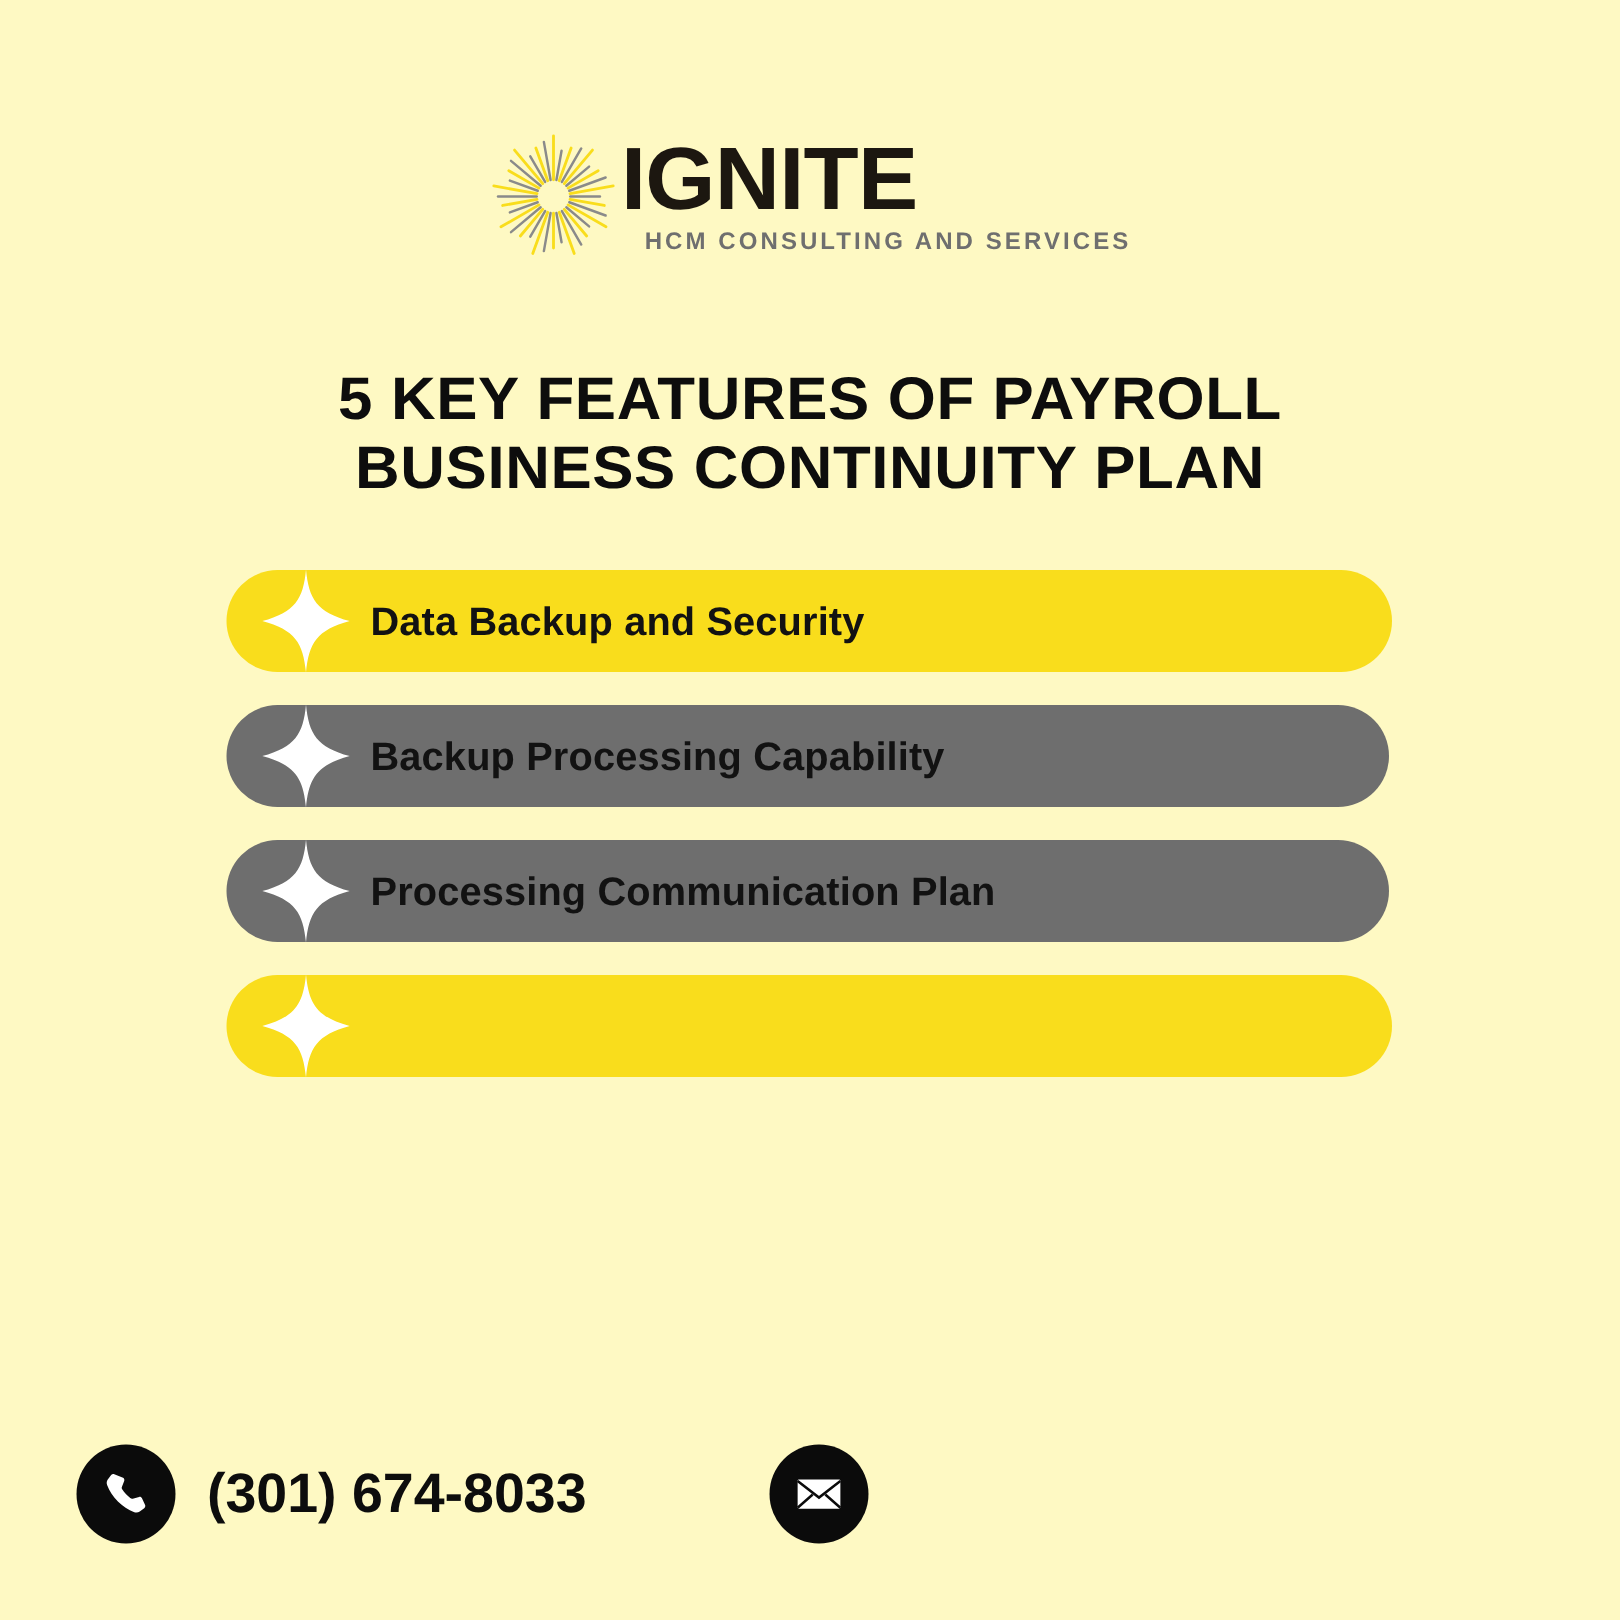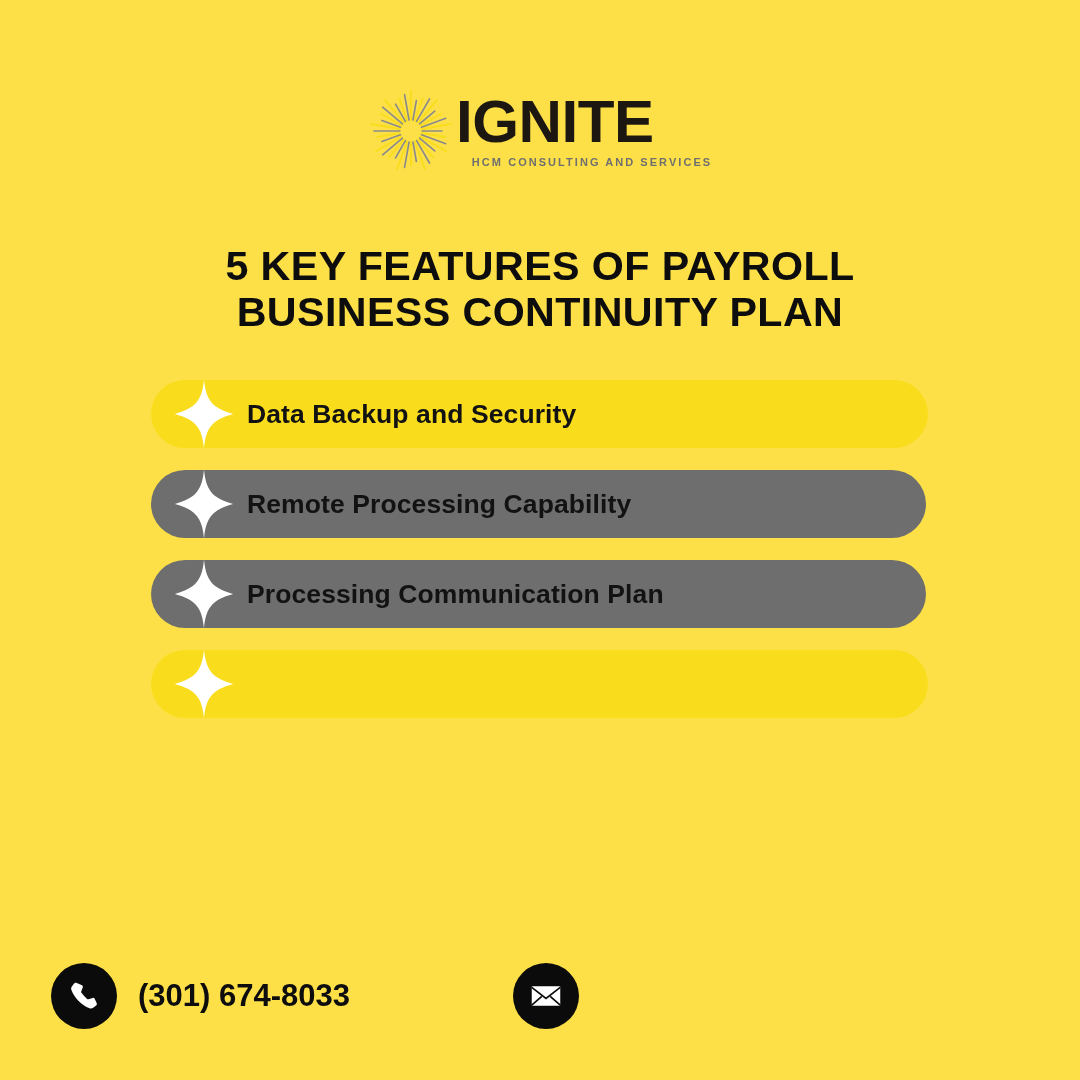--- a/index.html
+++ b/index.html
@@ -9,21 +9,21 @@
     height:1080px;
     background:#ffffff;
     font-family:"Liberation Sans", sans-serif;
     overflow:hidden;
   }
 
   .canvas {
     position:relative;
     width:1080px;
     height:1080px;
-    background:#fde047;
+    background:#fef9c3;
     text-decoration:underline;
   }
 
   
   .logo-block {
     position:absolute;
     left:0; right:0;
     top:88px;
     display:flex;
     justify-content:center;
@@ -50,21 +50,21 @@
     font-size:59px;
     letter-spacing:-0.5px;
     line-height:0.96;
     color:#1c1710;
     transform:scaleX(1.02);
     transform-origin:left center;
   }
   .tagline {
     font-family:"Liberation Sans", sans-serif;
     font-weight:bold;
-    font-size:11px;
+    font-size:16px;
     letter-spacing:2.05px;
     color:#6f6f6f;
     margin-top:5px;
     text-align:left;
     white-space:nowrap;
     padding-left:16px;
   }
 
   
   .headline {
@@ -140,21 +140,21 @@
     display:flex;
     align-items:center;
     justify-content:center;
     flex:0 0 auto;
   }
   .c-icon svg { display:block; }
 
   .c-text {
     font-family:"Liberation Sans", sans-serif;
     font-weight:bold;
-    font-size:31px;
+    font-size:37px;
     color:#0d0d0d;
     white-space:nowrap;
   }
   .contact-phone .c-text { margin-left:21px; }
   .contact-email .c-text { margin-left:28px; }
 </style>
 </head>
 <body>
 
 <div class="canvas">
@@ -221,21 +221,21 @@
           </svg>
         </div>
         <div class="pill-label">Data Backup and Security</div>
       </div>
       <div class="pill gray">
         <div class="sparkle">
           <svg viewBox="0 0 100 115">
             <path d="M50 2 C53 34 62 48 97 57.5 C62 67 53 81 50 113 C47 81 38 67 3 57.5 C38 48 47 34 50 2 Z" fill="#ffffff"></path>
           </svg>
         </div>
-        <div class="pill-label">Remote Processing Capability</div>
+        <div class="pill-label">Backup Processing Capability</div>
       </div>
       <div class="pill gray">
         <div class="sparkle">
           <svg viewBox="0 0 100 115">
             <path d="M50 2 C53 34 62 48 97 57.5 C62 67 53 81 50 113 C47 81 38 67 3 57.5 C38 48 47 34 50 2 Z" fill="#ffffff"></path>
           </svg>
         </div>
         <div class="pill-label">Processing Communication Plan</div>
       </div>
       <div class="pill yellow">

